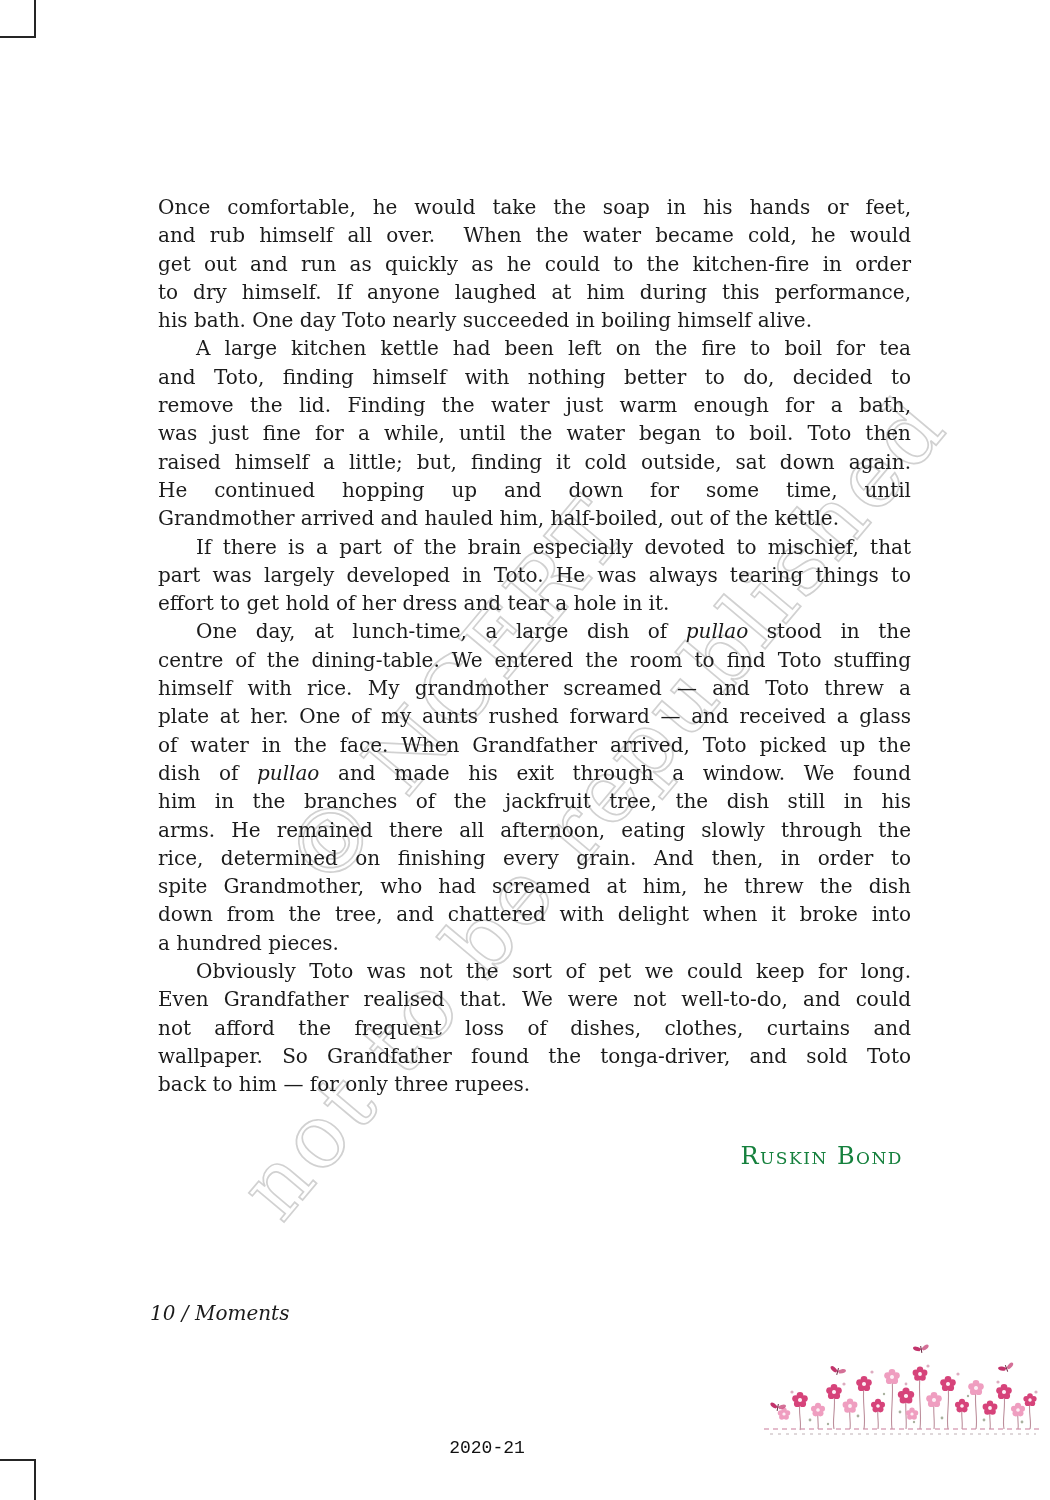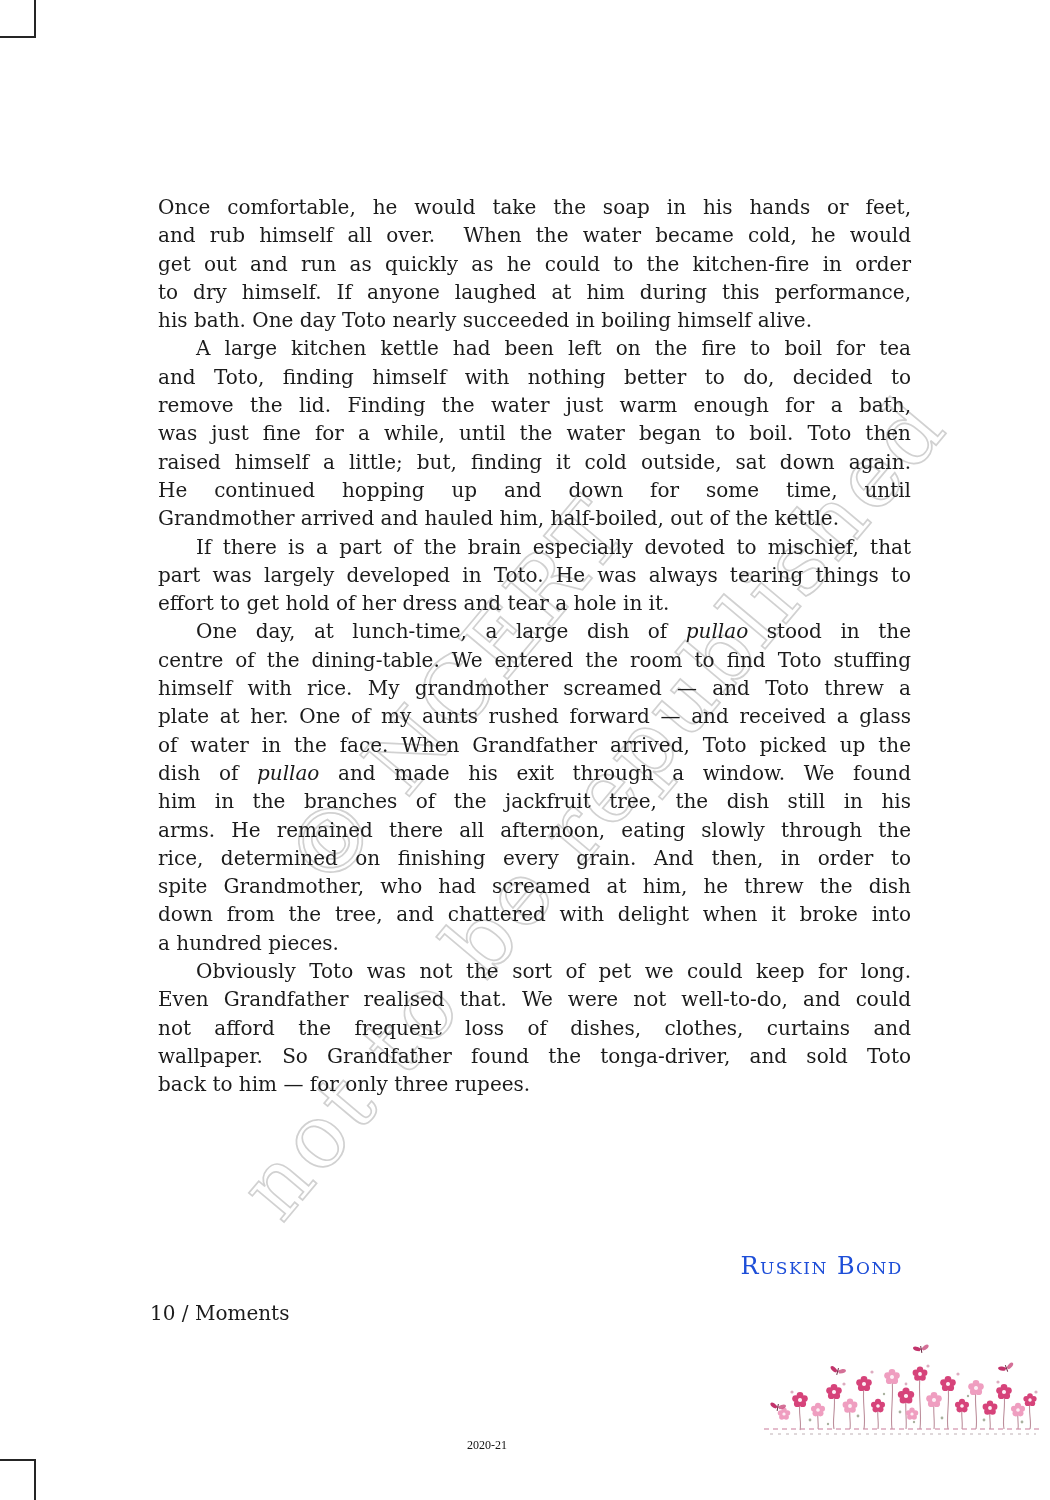--- a/index.html
+++ b/index.html
@@ -22,27 +22,27 @@
             letter-spacing:4px;color:transparent;-webkit-text-stroke:1.7px #c9c9c9;
             opacity:.85;}
 
   
   .text-block{position:absolute;left:158px;top:193px;width:753px;z-index:1;
               font-size:20px;line-height:28.3px;}
   .line{text-align:justify;text-align-last:justify;}
   .line.last{text-align-last:left;}
   .line.indent{text-indent:38px;}
 
-  .author{position:absolute;left:150px;top:1252px;width:753px;z-index:1;
+  .author{position:absolute;left:150px;top:1142px;width:753px;z-index:1;
           text-align:right;font-variant:small-caps;font-size:24px;
-          letter-spacing:1.5px;color:#1d4ed8;}
+          letter-spacing:1.5px;color:#15803d;}
 
-  .footer-left{position:absolute;left:150px;top:1301px;font-size:20px;z-index:1;}
+  .footer-left{position:absolute;left:150px;top:1301px;font-size:20px;z-index:1;font-style:italic;}
   .footer-center{position:absolute;left:0;top:1438px;width:974px;text-align:center;
-                 font-family:Liberation Serif, serif;font-size:12px;color:#111;z-index:1;}
+                 font-family:Liberation Mono, monospace;font-size:18px;color:#111;z-index:1;}
 
   .flowers{position:absolute;left:760px;top:1322px;width:286px;height:118px;z-index:1;}
 </style>
 </head>
 <body>
 
 <div class="page">
 
   <div class="crop crop-tl-v"></div>
   <div class="crop crop-tl-h"></div>

